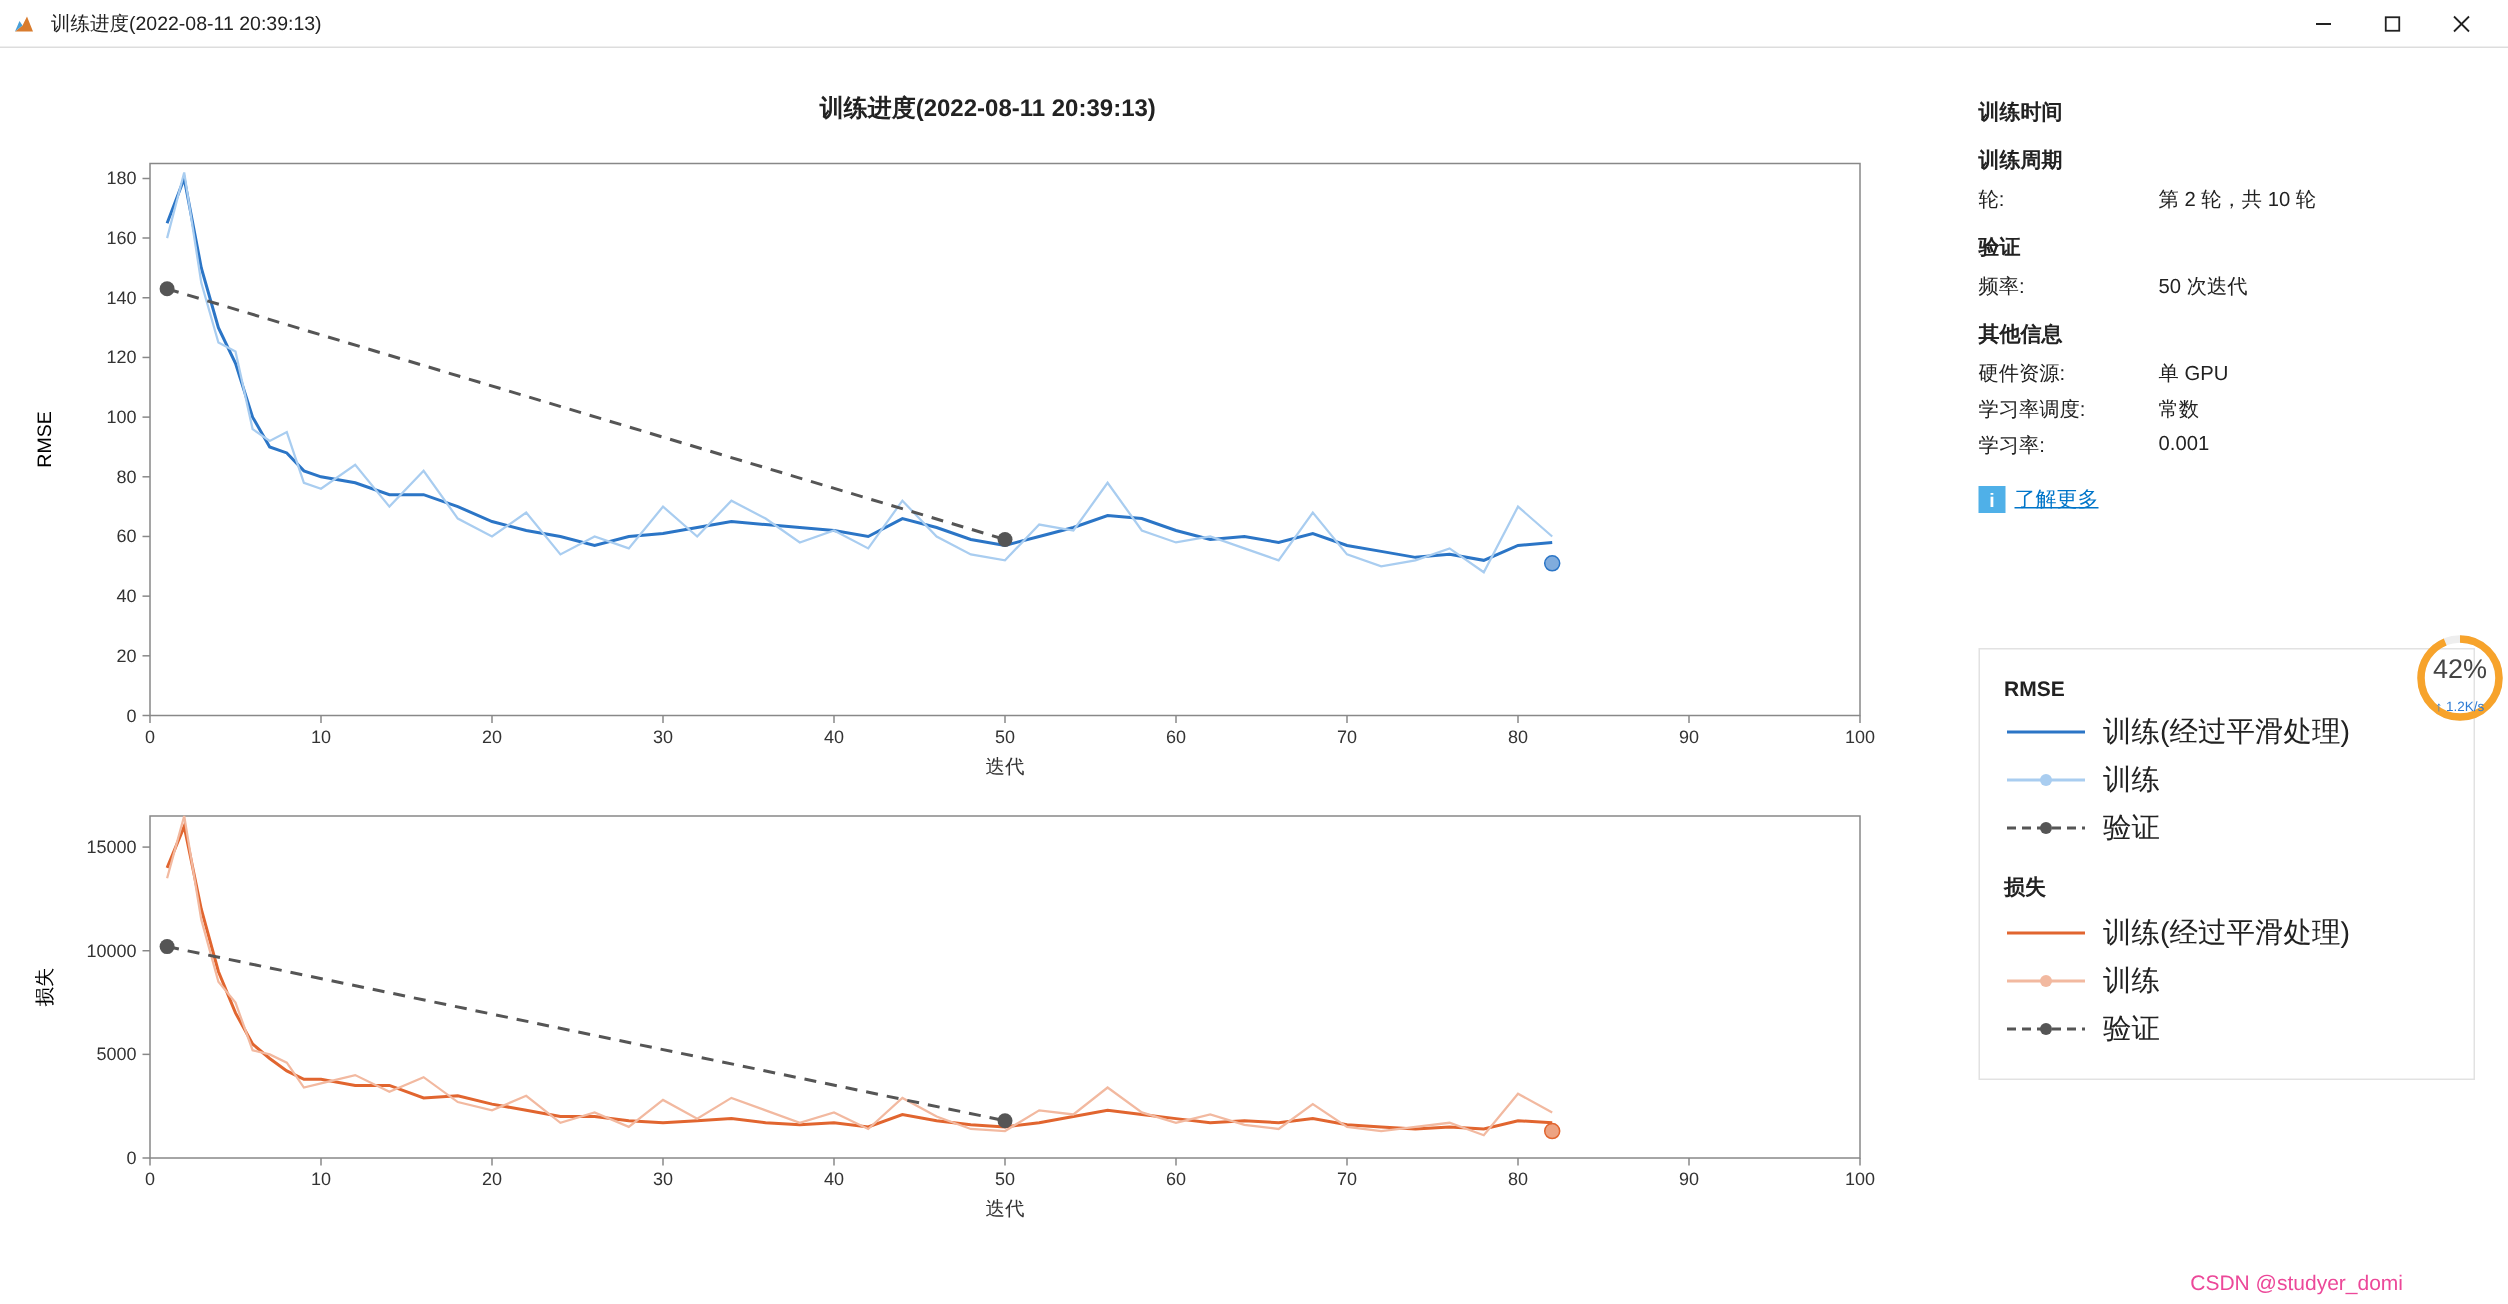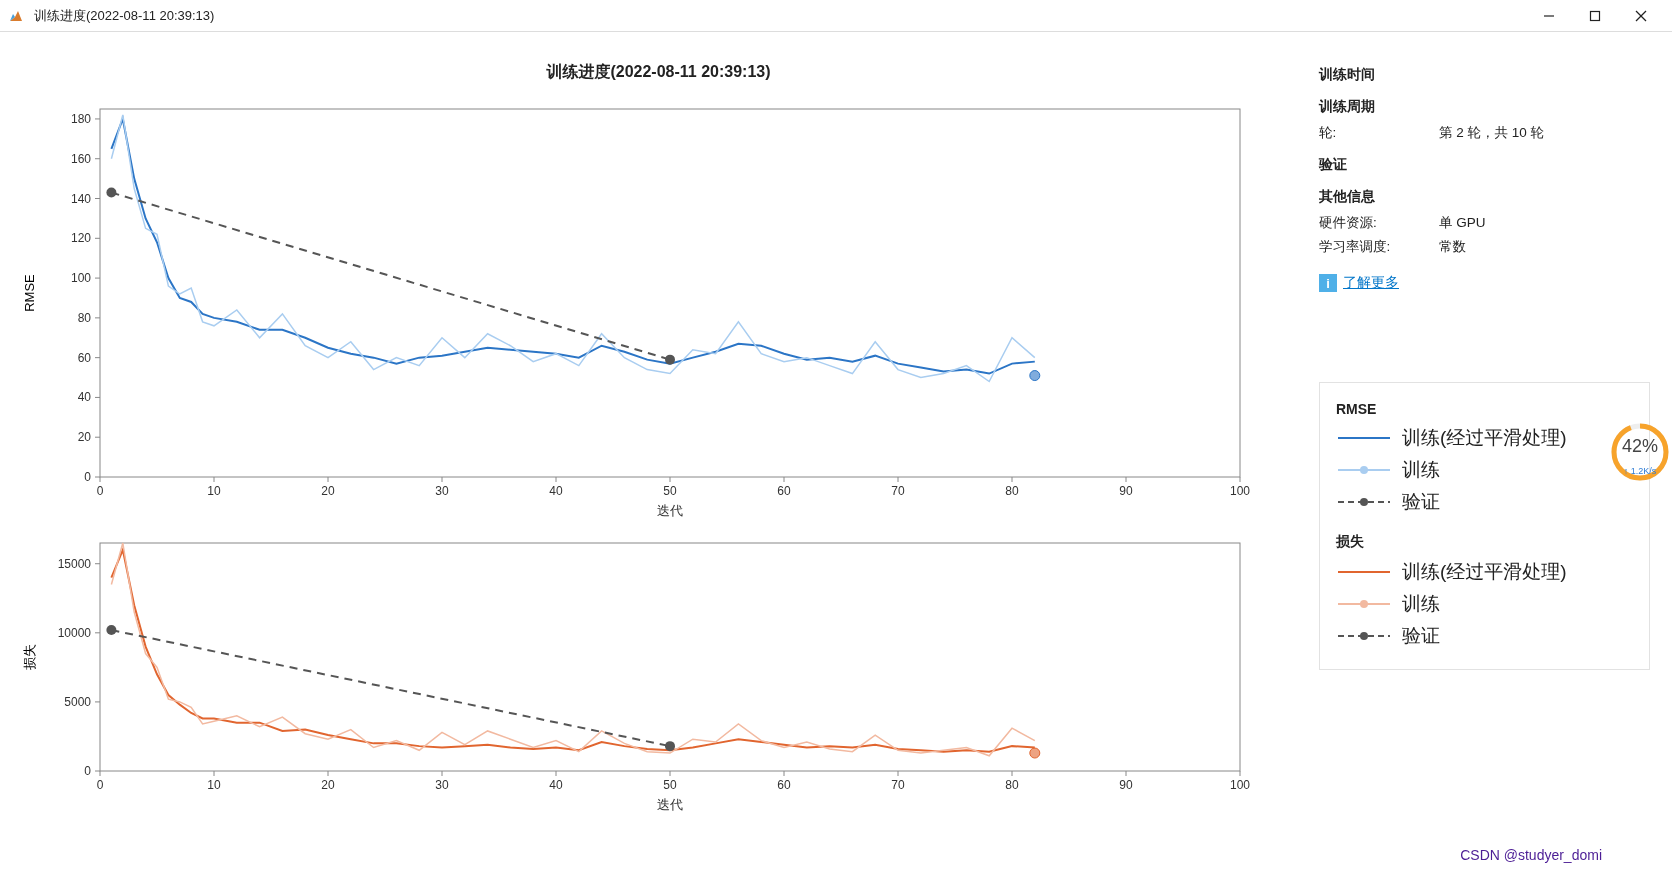--- a/index.html
+++ b/index.html
@@ -26,21 +26,21 @@
   .learnmore .info-ic { width:18px; height:18px; background:#4fb0e8; color:#fff; display:flex; align-items:center; justify-content:center; font-weight:bold; font-size:13px; margin-right:6px; }
   .learnmore a { color:#0075c9; font-size:14px; }
   .legend-panel { margin-top:90px; border:1px solid #e2e2e2; padding:14px 16px; }
   .legend-panel h5 { margin:4px 0 8px; font-weight:bold; font-size:14px; }
   .legend-item { display:flex; align-items:center; margin:6px 0; font-size:19px; }
   .legend-sw { width:56px; display:flex; align-items:center; margin-right:10px; }
   .legend-sw svg { width:56px; height:14px; }
   .axis-label { font-size:13px; fill:#333; }
   .tick { font-size:12px; fill:#333; }
   .ylabel { font-size:13px; }
-  .watermark { position:absolute; right:70px; bottom:6px; color:#4c1d95; font-size:14px; pointer-events:none; }
+  .watermark { position:absolute; right:70px; bottom:6px; color:#ec4899; font-size:14px; pointer-events:none; }
   .gauge { position:fixed; right:2px; top:52%; transform:translateY(-50%); width:60px; height:60px; }
   .gauge .pct { position:absolute; top:14px; left:0; width:100%; text-align:center; font-size:18px; color:#444; }
   .gauge .sub { position:absolute; bottom:6px; left:0; width:100%; text-align:center; font-size:9px; color:#2d7bd4; }
 </style>
 </head>
 <body>
 
 <div class="titlebar">
   <span class="appicon">
     <svg viewBox="0 0 18 18">
@@ -172,29 +172,37 @@
 
     <h4>训练时间</h4>
 
     <h4>训练周期</h4>
     <div class="kv">
         <span class="k">轮:</span>
         <span class="v">第 2 轮，共 10 轮</span>
       </div>
 
     <h4>验证</h4>
+    <div class="kv">
+        <span class="k">频率:</span>
+        <span class="v">50 次迭代</span>
+      </div>
 
     <h4>其他信息</h4>
     <div class="kv">
         <span class="k">硬件资源:</span>
         <span class="v">单 GPU</span>
       </div>
     <div class="kv">
         <span class="k">学习率调度:</span>
         <span class="v">常数</span>
+      </div>
+    <div class="kv">
+        <span class="k">学习率:</span>
+        <span class="v">0.001</span>
       </div>
 
     <div class="learnmore">
       <span class="info-ic">i</span>
       <a href="#">了解更多</a>
     </div>
 
     <div class="legend-panel">
       <h5>RMSE</h5>
       <div class="legend-item">

